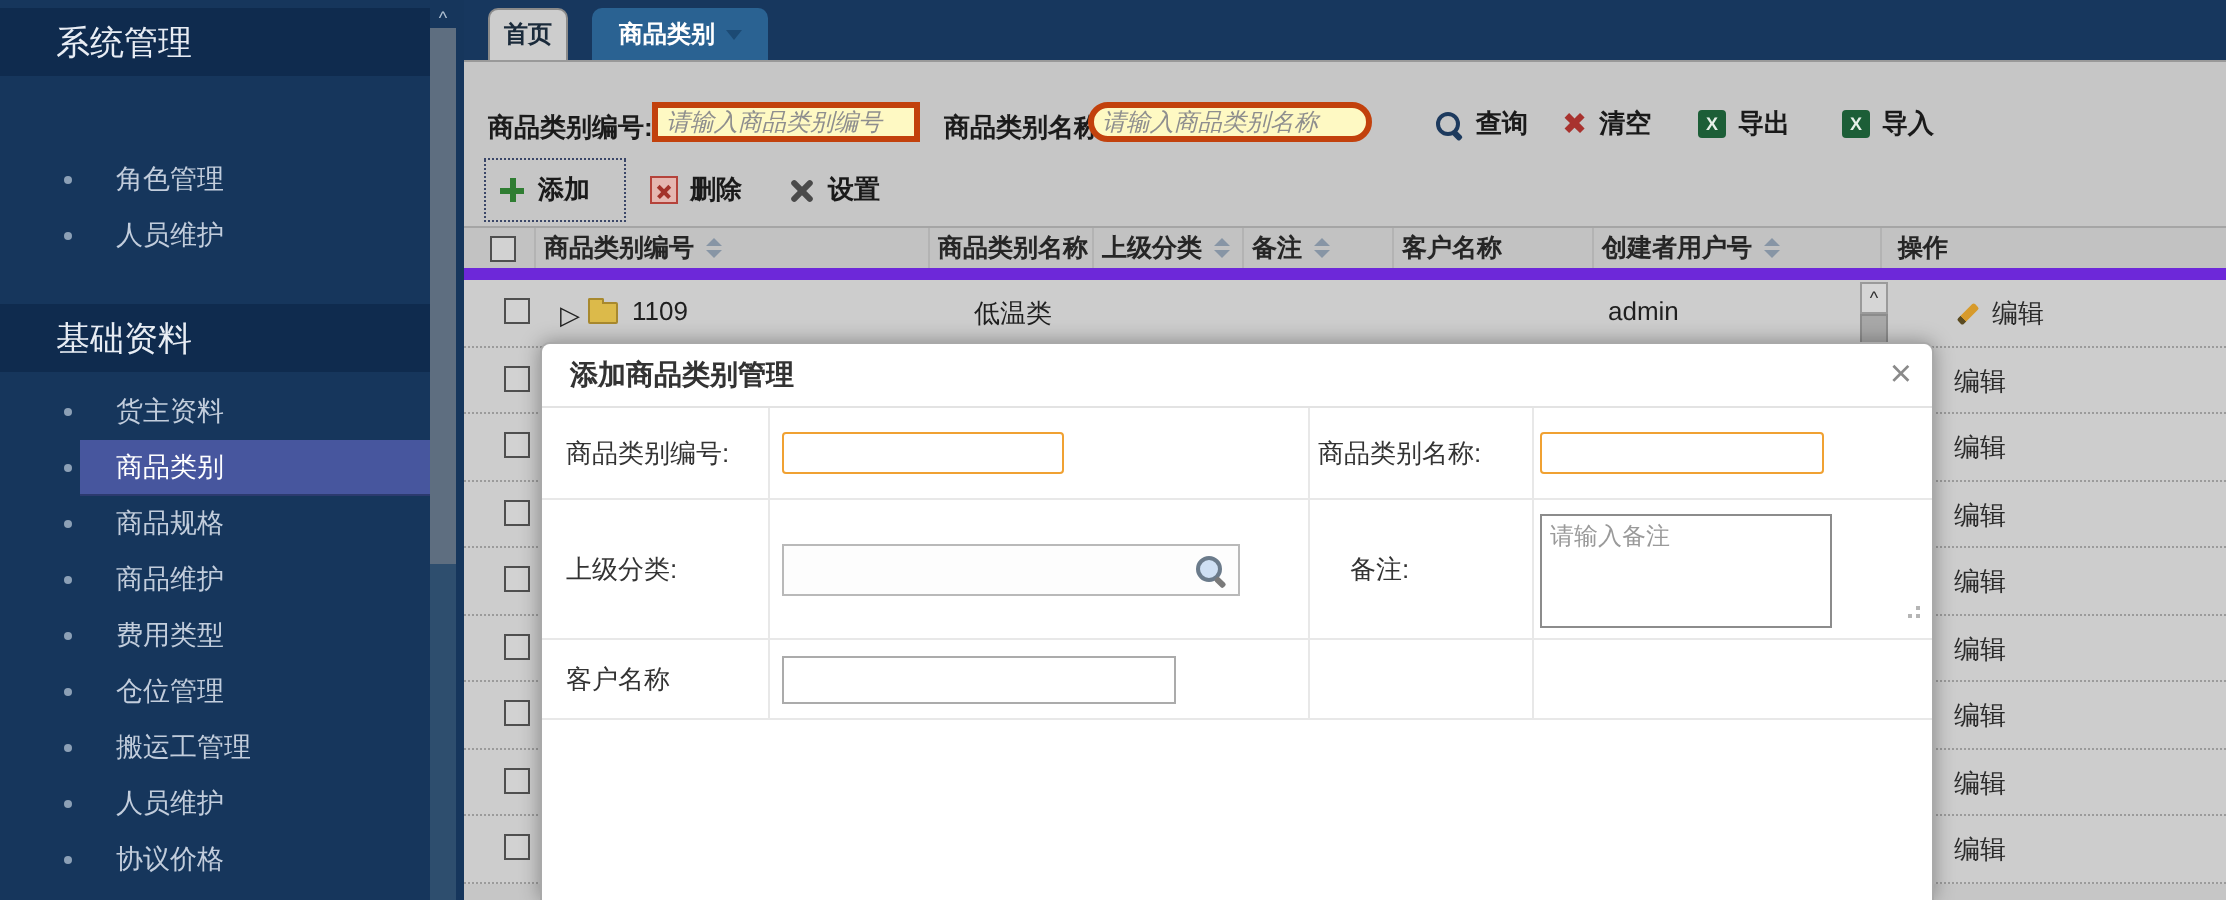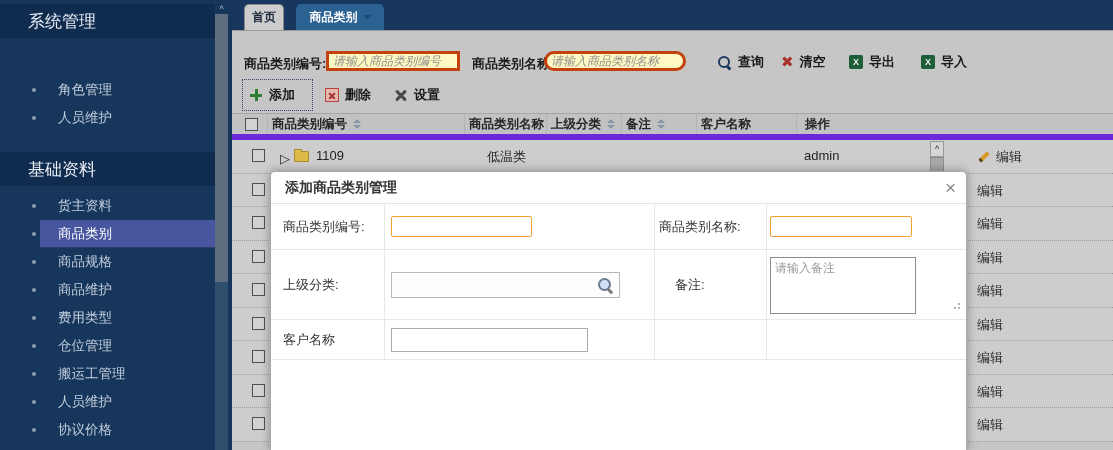--- a/index.html
+++ b/index.html
@@ -254,20 +254,27 @@
       <div class="hcell" style="width:75px">
         <span>备注</span>
         <span class="sort">
             <i class="up"></i>
             <i class="dn"></i>
           </span>
         </div>
       <div class="hcell" style="width:100px">
         <span>客户名称</span>
         </div>
+      <div class="hcell" style="width:144px">
+        <span>创建者用户号</span>
+        <span class="sort">
+            <i class="up"></i>
+            <i class="dn"></i>
+          </span>
+        </div>
       <div class="hcell" style="flex:1; border-right:none; padding-left:8px">
         <span>操作</span>
         </div>
     </div>
 
     <div class="grow" style="top:140px">
       <span class="cb"></span>
       <span class="rowtxt expand" style="left:48px; top:11px">▷</span>
       <span class="folder" style="position:absolute; left:62px; top:11px"></span>
       <span class="rowtxt" style="left:84px">1109</span>

